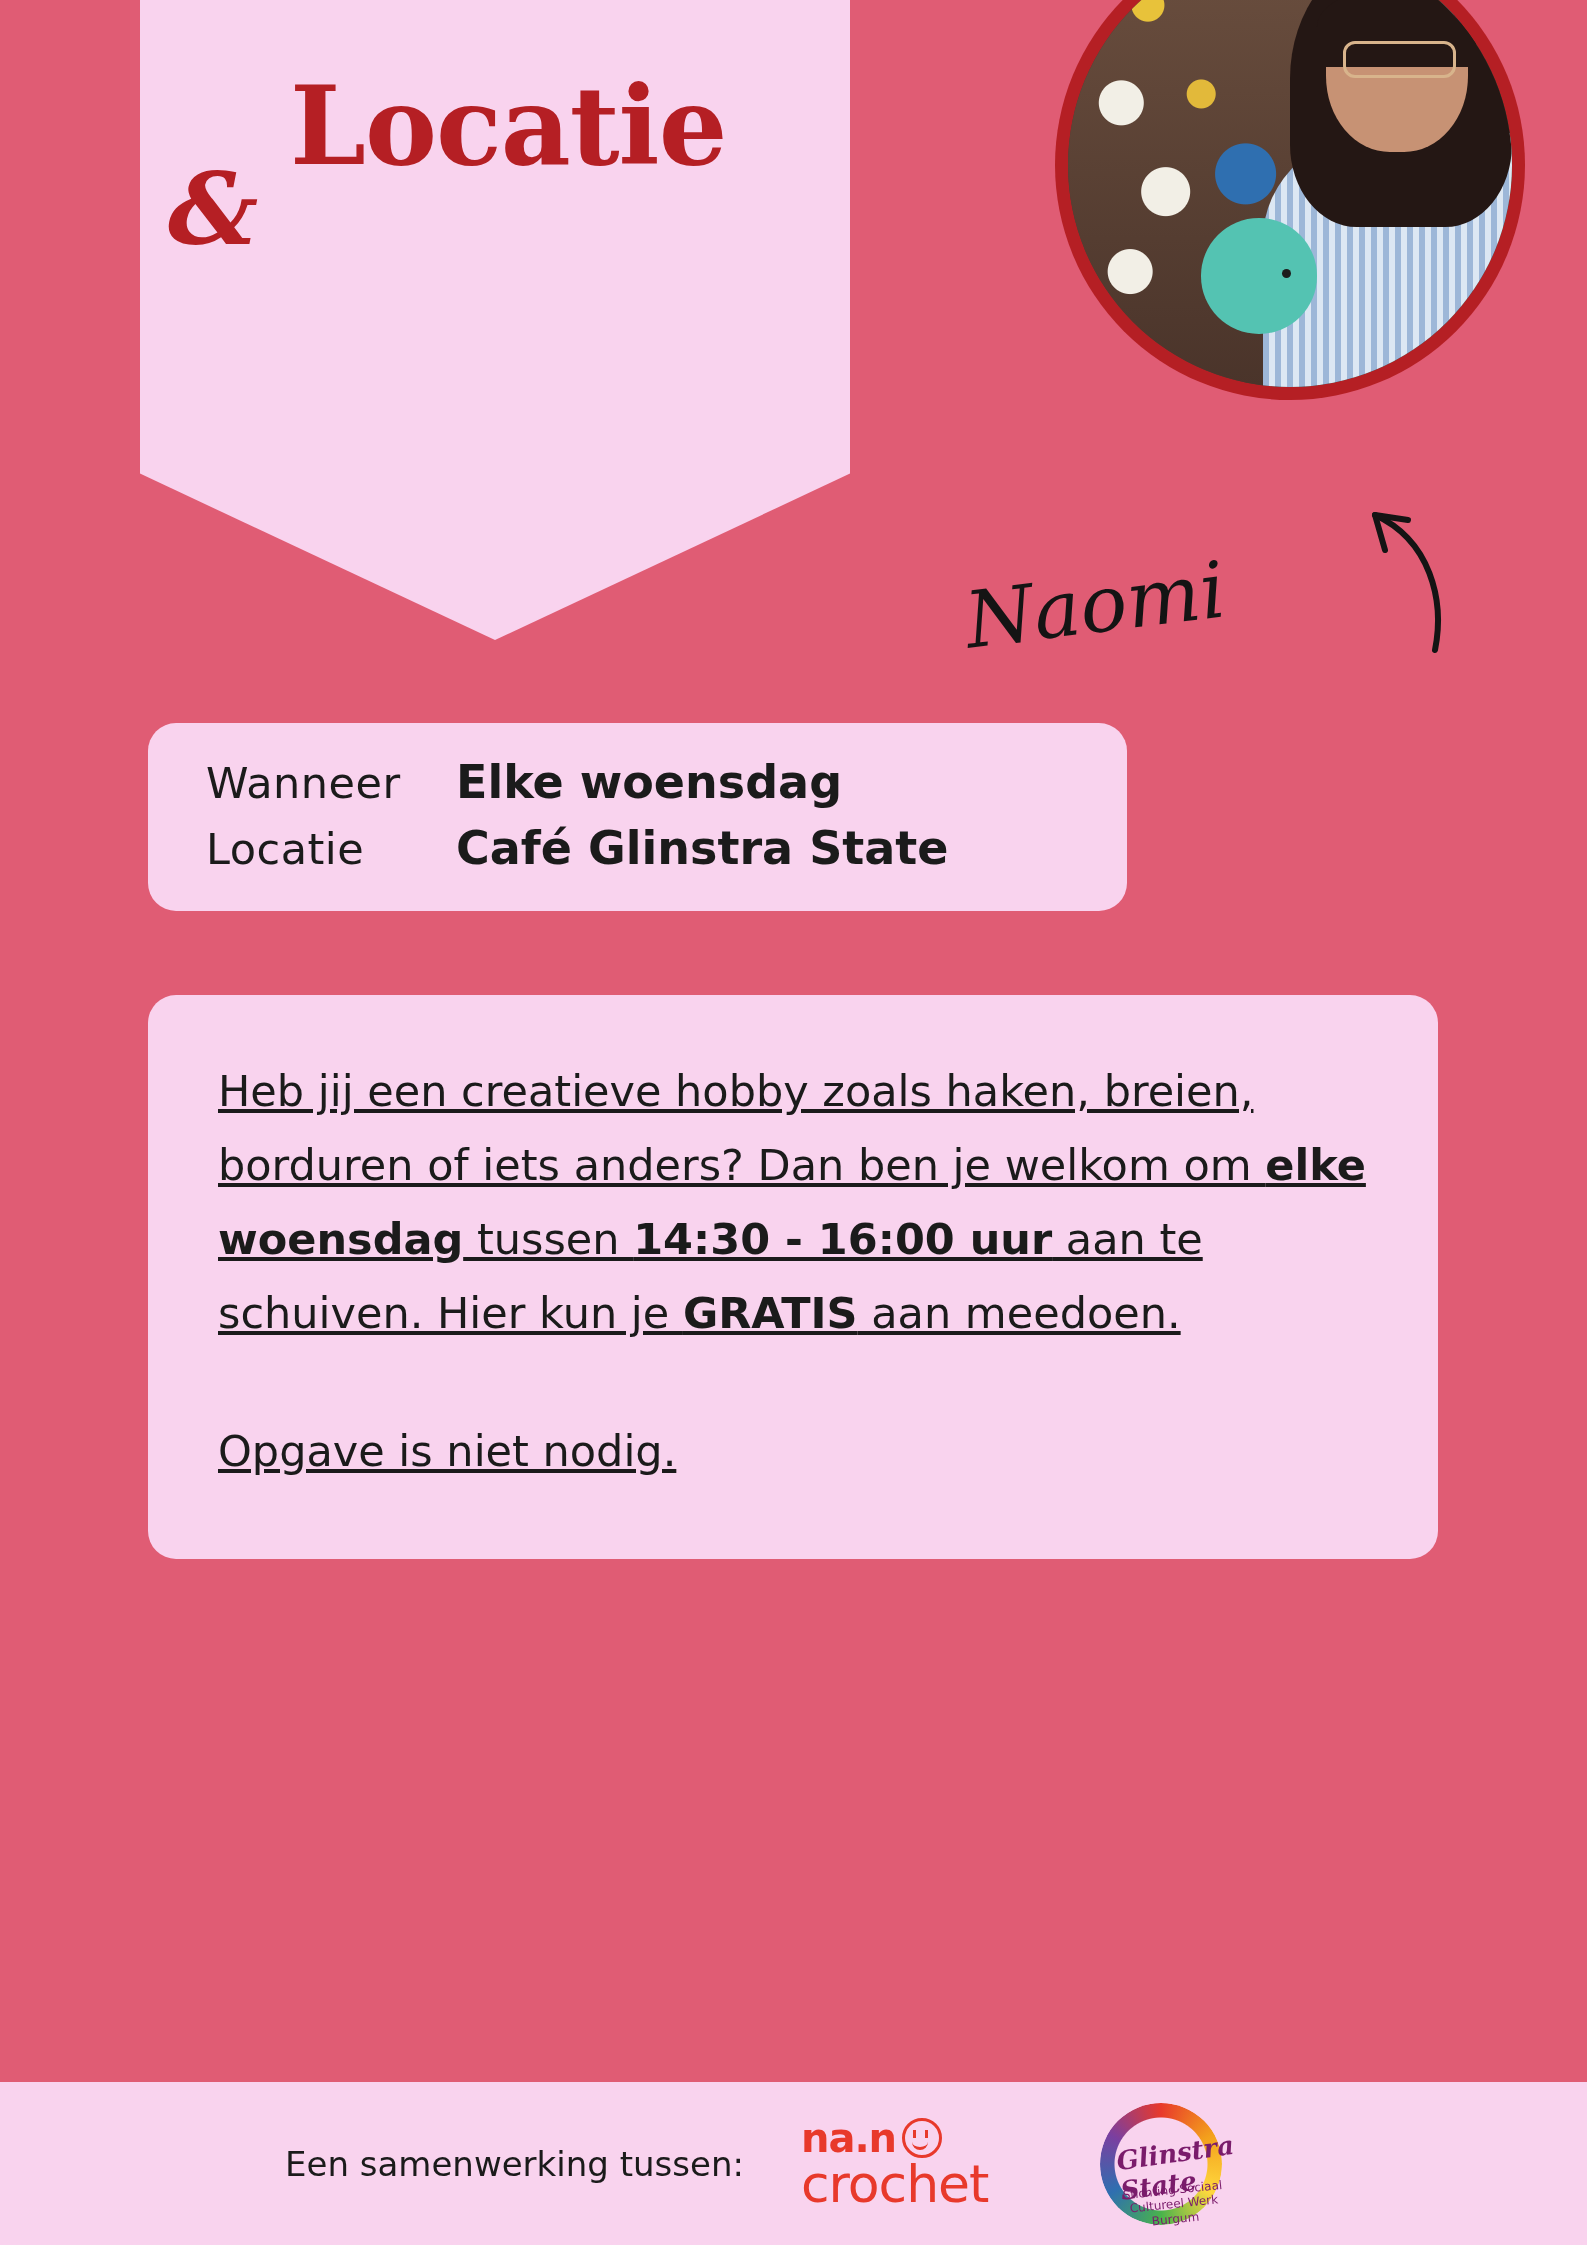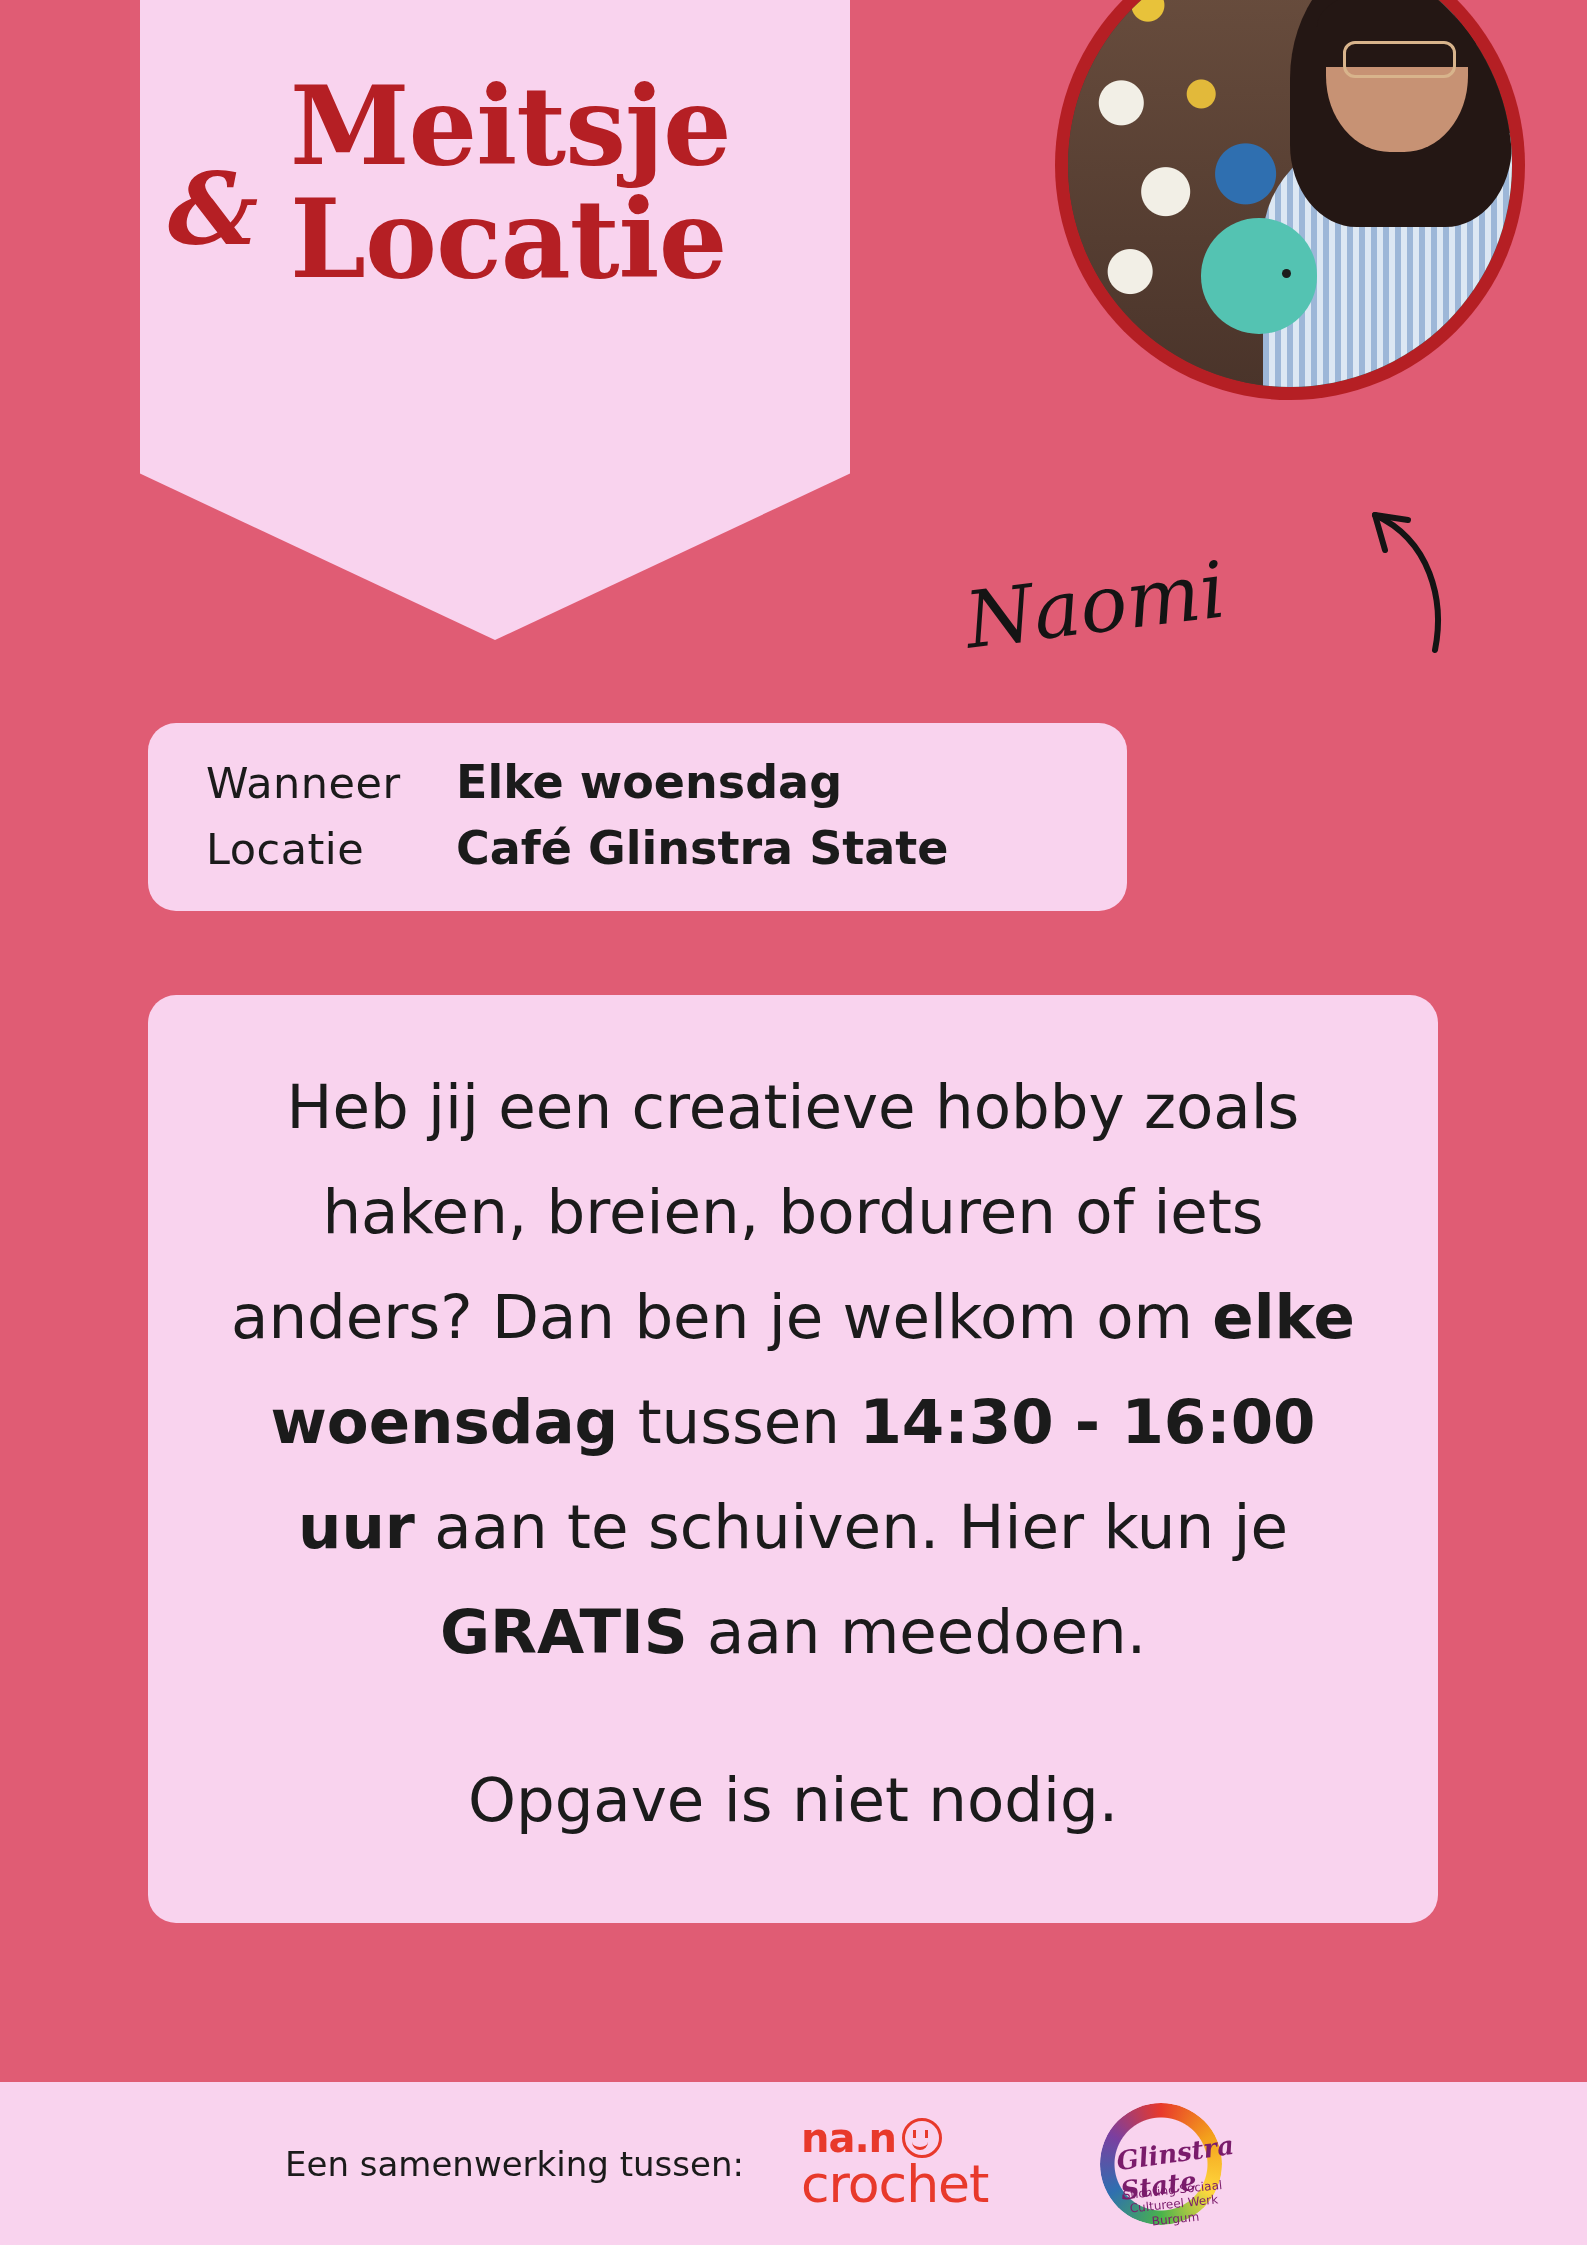--- a/index.html
+++ b/index.html
@@ -204,24 +204,25 @@
     left: 148px;
     top: 995px;
     width: 1290px;
     background: #f9d3ee;
     border-radius: 28px;
     padding: 60px 70px 70px 70px;
     box-sizing: border-box;
   }
   .body-box p {
     margin: 0;
-    text-align: center;
-    font-size: 61px;
+    text-align: left;
+    font-size: 43px;
     line-height: 1.72;
     color: #1b1b1b;
+    text-decoration: underline;
   }
   .body-box p + p { margin-top: 64px; }
   .body-box b { font-weight: bold; }
 
   
   .footer {
     position: absolute;
     left: 0;
     bottom: 0;
     width: 1587px;
@@ -314,21 +315,20 @@
   }
 </style>
 </head>
 <body>
 
 <div class="poster">
 
   <div class="title-banner">
     <div class="title-inner">
       <div class="amp">&amp;</div>
-      <div class="title-line">Meitsje</div>
       <div class="title-line">Locatie</div>
     </div>
   </div>
 
   <div class="photo-ring">
     <div class="photo">
       <div class="ph-wall"></div>
       <div class="ph-body"></div>
       <div class="ph-hair"></div>
       <div class="ph-head"></div>

